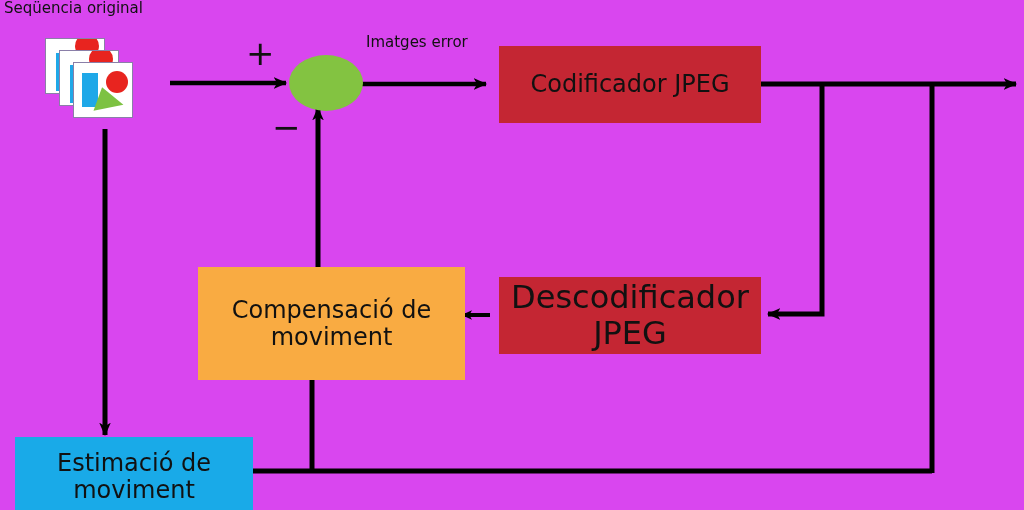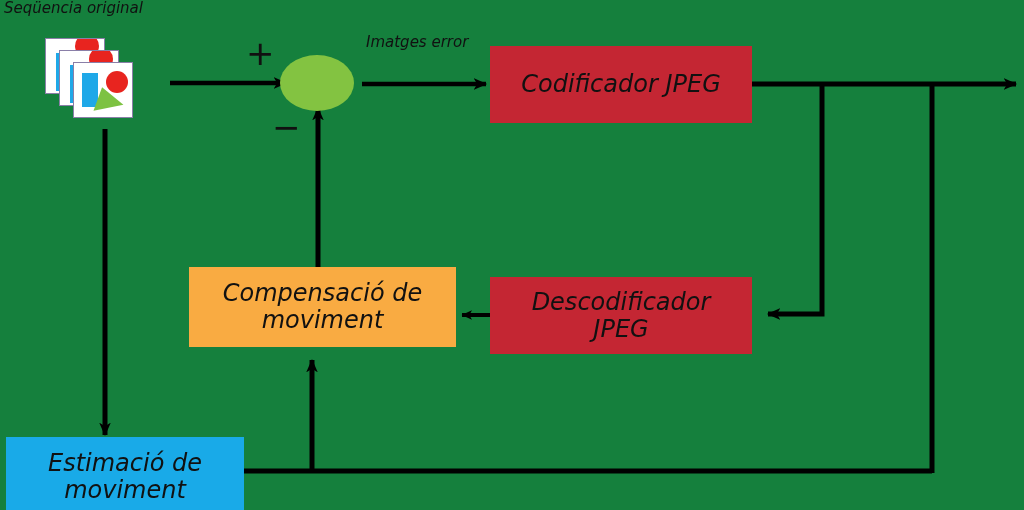--- a/index.html
+++ b/index.html
@@ -4,61 +4,61 @@
 <style>
   html, body {
     margin: 0;
     padding: 0;
     background: #ffffff;
   }
   #canvas {
     position: relative;
     width: 1024px;
     height: 510px;
-    background: #15803d;
+    background: #d946ef;
     font-family: "DejaVu Sans", "Liberation Sans", sans-serif;
     overflow: hidden;
-    font-style: italic;
   }
   #wires {
     position: absolute;
     left: 0; top: 0;
     width: 1024px;
     height: 510px;
     pointer-events: none;
   }
   .node {
     position: absolute;
     box-sizing: border-box;
     display: flex;
     align-items: center;
     justify-content: center;
     text-align: center;
     color: #111111;
     line-height: 1.12;
+    margin-left: 9px;
   }
   .box-label {
     display: block;
     width: 100%;
     padding: 0 6px;
     white-space: pre-line;
   }
   
   #encoder-block {
     left: 490px; top: 46px; width: 262px; height: 77px;
     background: #c42633;
     font-size: 24px;
   }
   #decoder-block {
     left: 490px; top: 277px; width: 262px; height: 77px;
     background: #c42633;
-    font-size: 24px;
+    font-size: 32px;
   }
   #compensation-block {
-    left: 189px; top: 267px; width: 267px; height: 80px;
+    left: 189px; top: 267px; width: 267px; height: 113px;
     background: #f9ab42;
     font-size: 24px;
     align-items: center;
   }
   #estimation-block {
     left: 6px; top: 437px; width: 238px; height: 80px;
     background: #19aae8;
     font-size: 24px;
   }
   #sum-junction {

